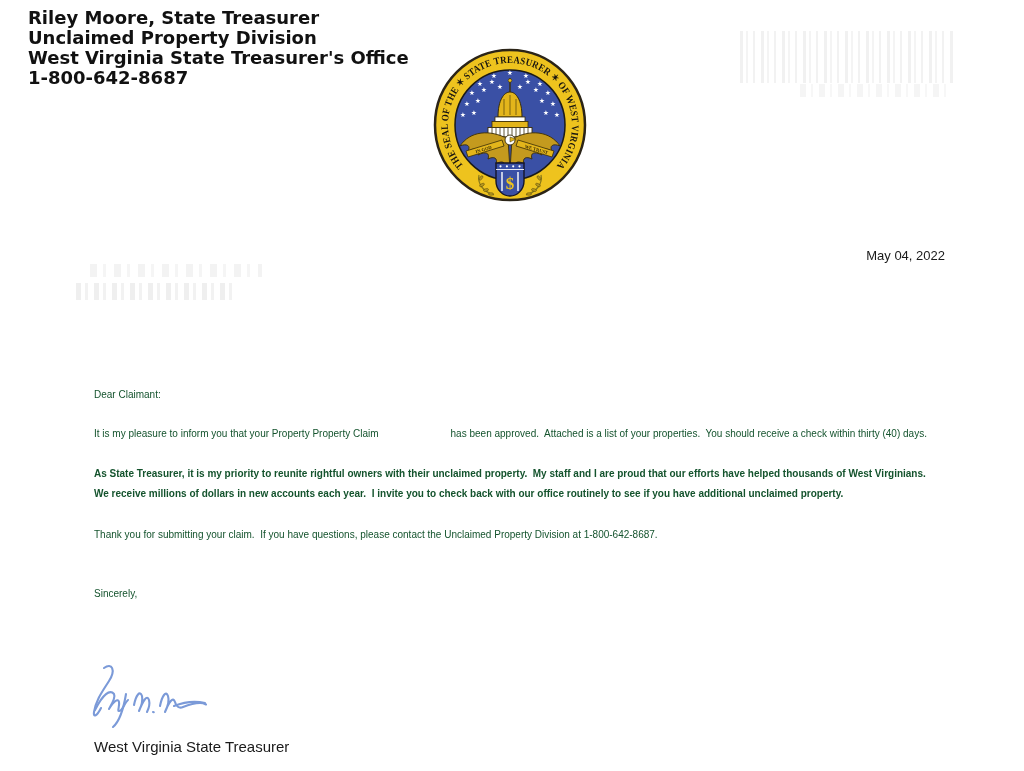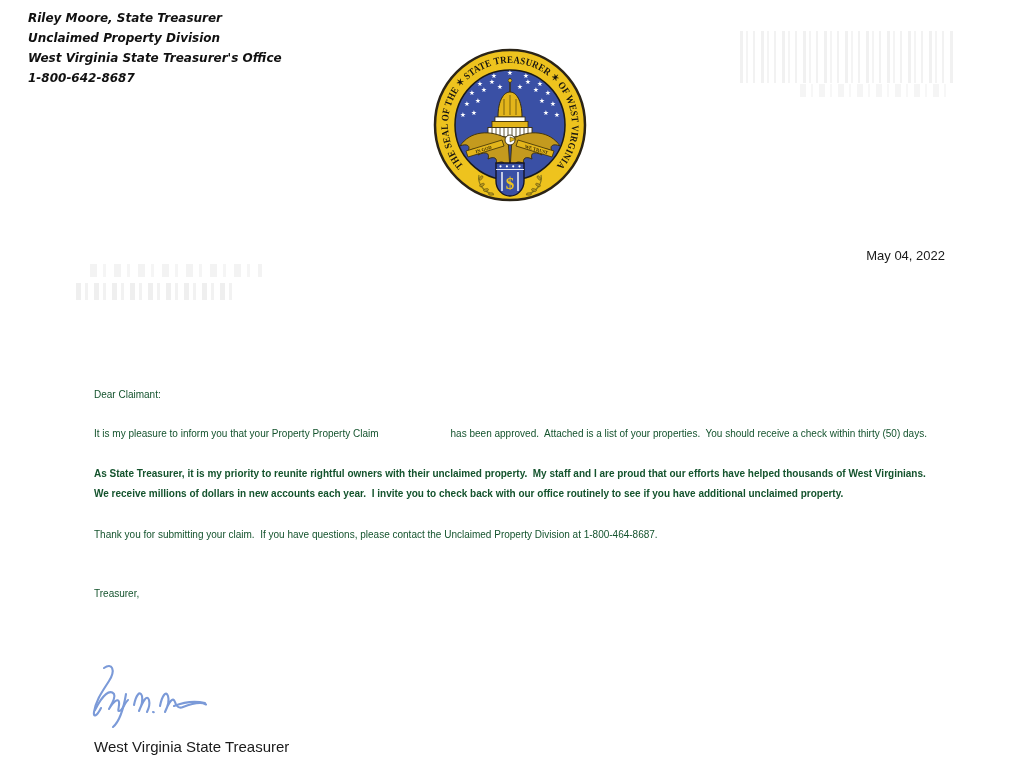--- a/index.html
+++ b/index.html
@@ -8,23 +8,22 @@
     width:1024px;height:771px;
     background:#ffffff;
     overflow:hidden;
     font-family:"Liberation Sans",sans-serif;
     color:#1a1a1a;
   }
   
   .letterhead{
     position:absolute;left:28px;top:8px;
     font-family:"DejaVu Sans",sans-serif;
-    font-weight:bold;font-size:12px;line-height:20px;
+    font-weight:bold;font-size:18px;line-height:20px;
     color:#111;
-    font-style:italic;
   }
   
   .seal{position:absolute;left:432px;top:47px;width:156px;height:156px;}
   
   .ghost{position:absolute;filter:blur(0.5px);}
   .ghost-wm-1{
     left:740px;top:31px;width:216px;height:52px;
     background:repeating-linear-gradient(90deg,#f1f1f1 0 3px,#ffffff 3px 6px,#f4f4f4 6px 8px,#ffffff 8px 13px,#f2f2f2 13px 15px,#ffffff 15px 21px);
   }
   .ghost-wm-2{
@@ -179,24 +178,24 @@
 
   <div class="ghost ghost-wm-1"></div>
   <div class="ghost ghost-wm-2"></div>
   <div class="ghost ghost-addr-1"></div>
   <div class="ghost ghost-addr-2"></div>
 
   <div class="date-line">May 04, 2022</div>
 
   <div class="body-block">
     <p class="p-salutation">Dear Claimant:</p>
-    <p class="p1"><span>It is my pleasure to inform you that your Property Property Claim</span><span class="claim-gap"></span><span>has been approved.  Attached is a list of your properties.  You should receive a check within thirty (50) days.</span></p>
+    <p class="p1"><span>It is my pleasure to inform you that your Property Property Claim</span><span class="claim-gap"></span><span>has been approved.  Attached is a list of your properties.  You should receive a check within thirty (40) days.</span></p>
     <p class="p2">As State Treasurer, it is my priority to reunite rightful owners with their unclaimed property.  My staff and I are proud that our efforts have helped thousands of West Virginians.  We receive millions of dollars in new accounts each year.  I invite you to check back with our office routinely to see if you have additional unclaimed property.</p>
-    <p class="p3">Thank you for submitting your claim.  If you have questions, please contact the Unclaimed Property Division at 1-800-464-8687.</p>
-    <p class="valediction">Treasurer,</p>
+    <p class="p3">Thank you for submitting your claim.  If you have questions, please contact the Unclaimed Property Division at 1-800-642-8687.</p>
+    <p class="valediction">Sincerely,</p>
   </div>
 
   <svg class="signature" viewBox="0 0 122 72">
     <g fill="none" stroke="#7b9ad8" stroke-width="2.1" stroke-linecap="round" stroke-linejoin="round">
       <path d="M16,8 C24,2 28,10 21,21 C14,32 8,40 6,52 C5,58 9,56 13,48"></path>
       <path d="M7,50 C15,34 22,29 26,34 C28,38 23,45 21,49 C26,41 30,38 31,42 C32,46 29,51 31,51 C35,51 36,43 40,40"></path>
       <path d="M38,34 C36,46 32,61 25,67"></path>
       <path d="M46,45 C48,35 52,30 54,36 C55,41 53,47 51,51 C55,41 59,34 61,40 C62,44 61,48 59,52"></path>
       <path d="M65,52 l0.8,0.2"></path>
       <path d="M72,46 C74,36 78,30 80,36 C82,42 79,48 77,52 C81,42 85,36 87,42 C88,46 91,49 95,47 C100,45 106,43 112,43 C115,43 117,44 118,44.5"></path>

